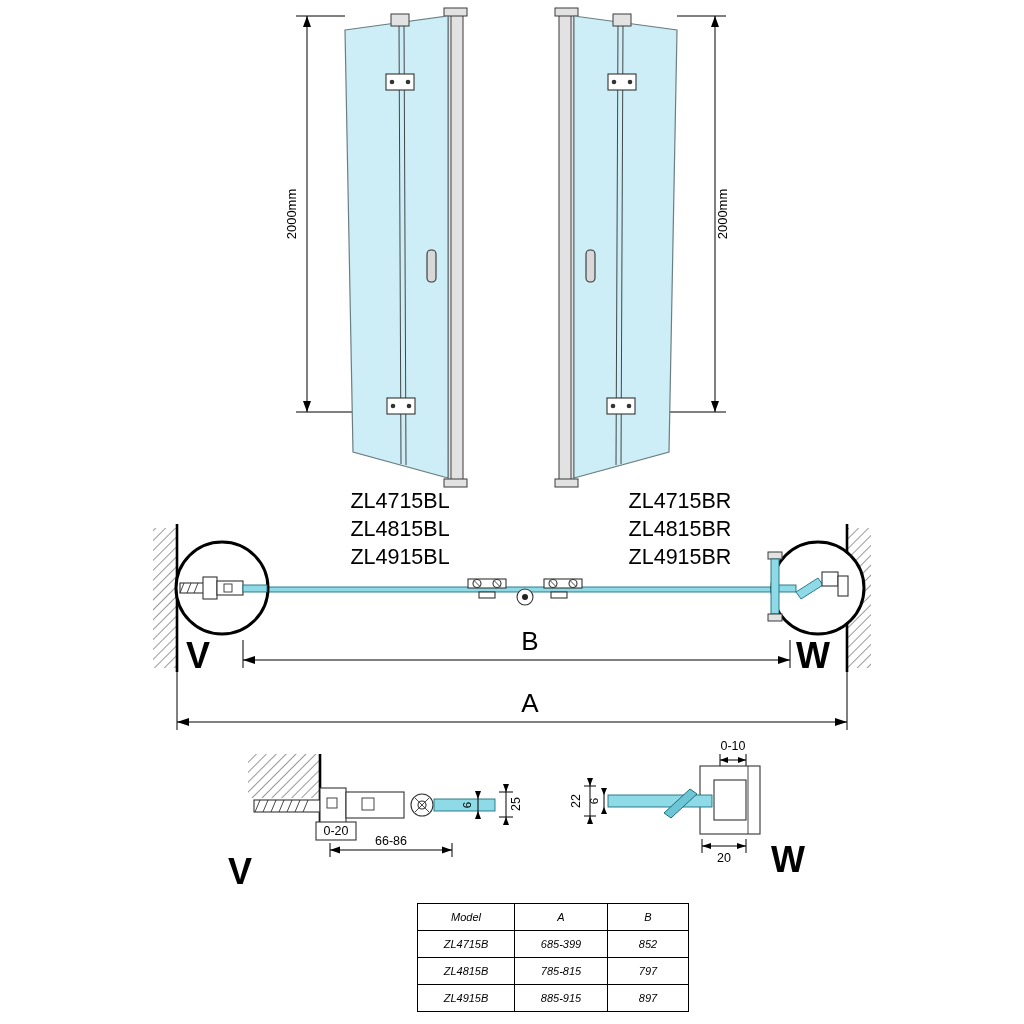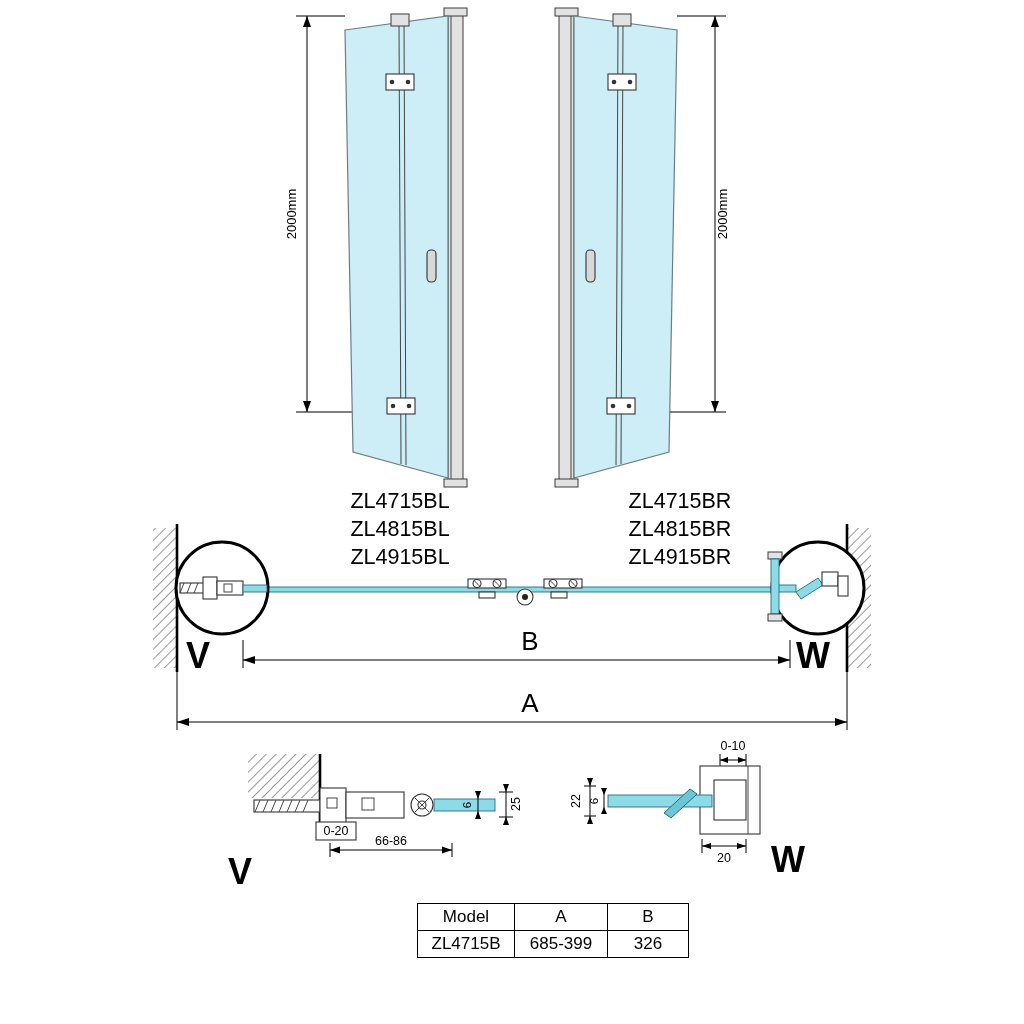--- a/index.html
+++ b/index.html
@@ -12,21 +12,21 @@
   .prof{fill:#e2e2e2;stroke:#3a3a3a;stroke-width:1;}
   .white{fill:#fff;stroke:#333;stroke-width:1.1;}
   .glass{fill:#cdeef6;stroke:#6b7e85;stroke-width:1.2;}
   .tglass{fill:#8edbe7;stroke:#1c6f80;stroke-width:0.9;}
   .dim{stroke:#000;stroke-width:1;fill:none;}
   .arr{fill:#000;stroke:none;}
   .dimtext{font-size:13px;}
   .modeltext{font-size:21.5px;}
   .biglabel{font-size:36px;font-weight:bold;}
   .ablabel{font-size:26px;}
-  .spec-table{position:absolute;left:417px;top:903px;border-collapse:collapse;font-size:17px;color:#000;background:#fff;}
+  .spec-table{position:absolute;left:417px;top:903px;border-collapse:collapse;font-size:11px;color:#000;background:#fff;font-style:italic;}
   .spec-table td,.spec-table th{border:1.6px solid #000;text-align:center;vertical-align:middle;padding:0 4px;height:26px;font-weight:400;}
   .col-model{width:88px;}
   .col-a{width:84px;}
   .col-b{width:72px;}
 </style>
 </head>
 <body>
 
 <div class="canvas">
 
@@ -297,18 +297,28 @@
   <table class="spec-table">
     <tbody>
       <tr>
         <th class="col-model">Model</th>
         <th class="col-a">A</th>
         <th class="col-b">B</th>
       </tr>
       <tr>
         <td>ZL4715B</td>
         <td>685-399</td>
-        <td>326</td>
+        <td>852</td>
+      </tr>
+      <tr>
+        <td>ZL4815B</td>
+        <td>785-815</td>
+        <td>797</td>
+      </tr>
+      <tr>
+        <td>ZL4915B</td>
+        <td>885-915</td>
+        <td>897</td>
       </tr>
     </tbody>
   </table>
 
 </div>
 
 </body></html>

